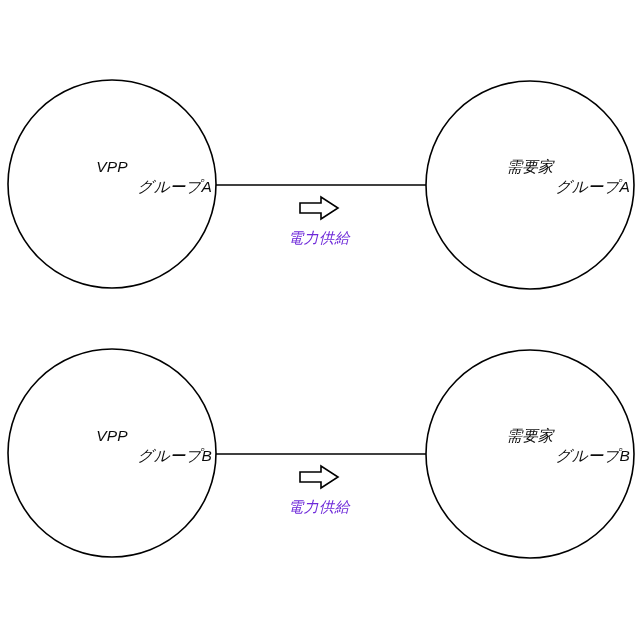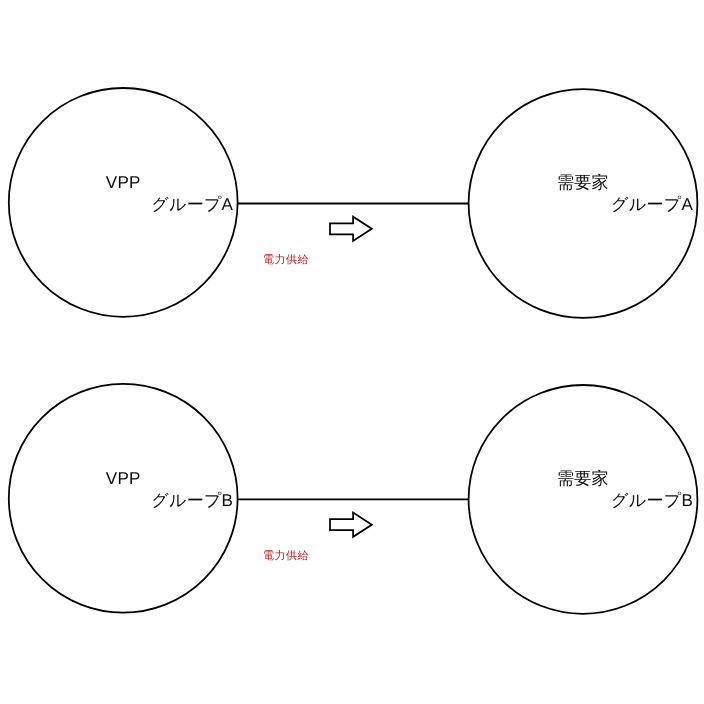--- a/index.html
+++ b/index.html
@@ -13,20 +13,21 @@
     height: 640px;
     overflow: hidden;
     font-family: "Liberation Sans", "DejaVu Sans", sans-serif;
     color: #000000;
   }
   #canvas {
     position: relative;
     width: 509px;
     height: 640px;
     background: #ffffff;
+    font-style: italic;
   }
   .svg-layer {
     position: absolute;
     left: 0;
     top: 0;
     width: 640px;
     height: 640px;
   }
   .node-label {
     position: absolute;
@@ -42,24 +43,25 @@
   .node-label .line2 { display: block; text-align: right; }
 
   
   #label-vpp-a   { left: 12px;  top: 157px; width: 200px; }
   #label-cons-a  { left: 430px; top: 157px; width: 200px; }
   #label-vpp-b   { left: 12px;  top: 426px; width: 200px; }
   #label-cons-b  { left: 430px; top: 426px; width: 200px; }
 
   .edge-label {
     position: absolute;
-    font-size: 10px;
+    text-align: center;
+    font-size: 15px;
     letter-spacing: 0.5px;
     white-space: nowrap;
-    color: #b91c1c;
+    color: #6d28d9;
     pointer-events: none;
   }
   #edge-label-top    { left: 239px; top: 229px; width: 160px; }
   #edge-label-bottom { left: 239px; top: 498px; width: 160px; }
 </style>
 </head>
 <body>
 
 <div id="canvas">
 

